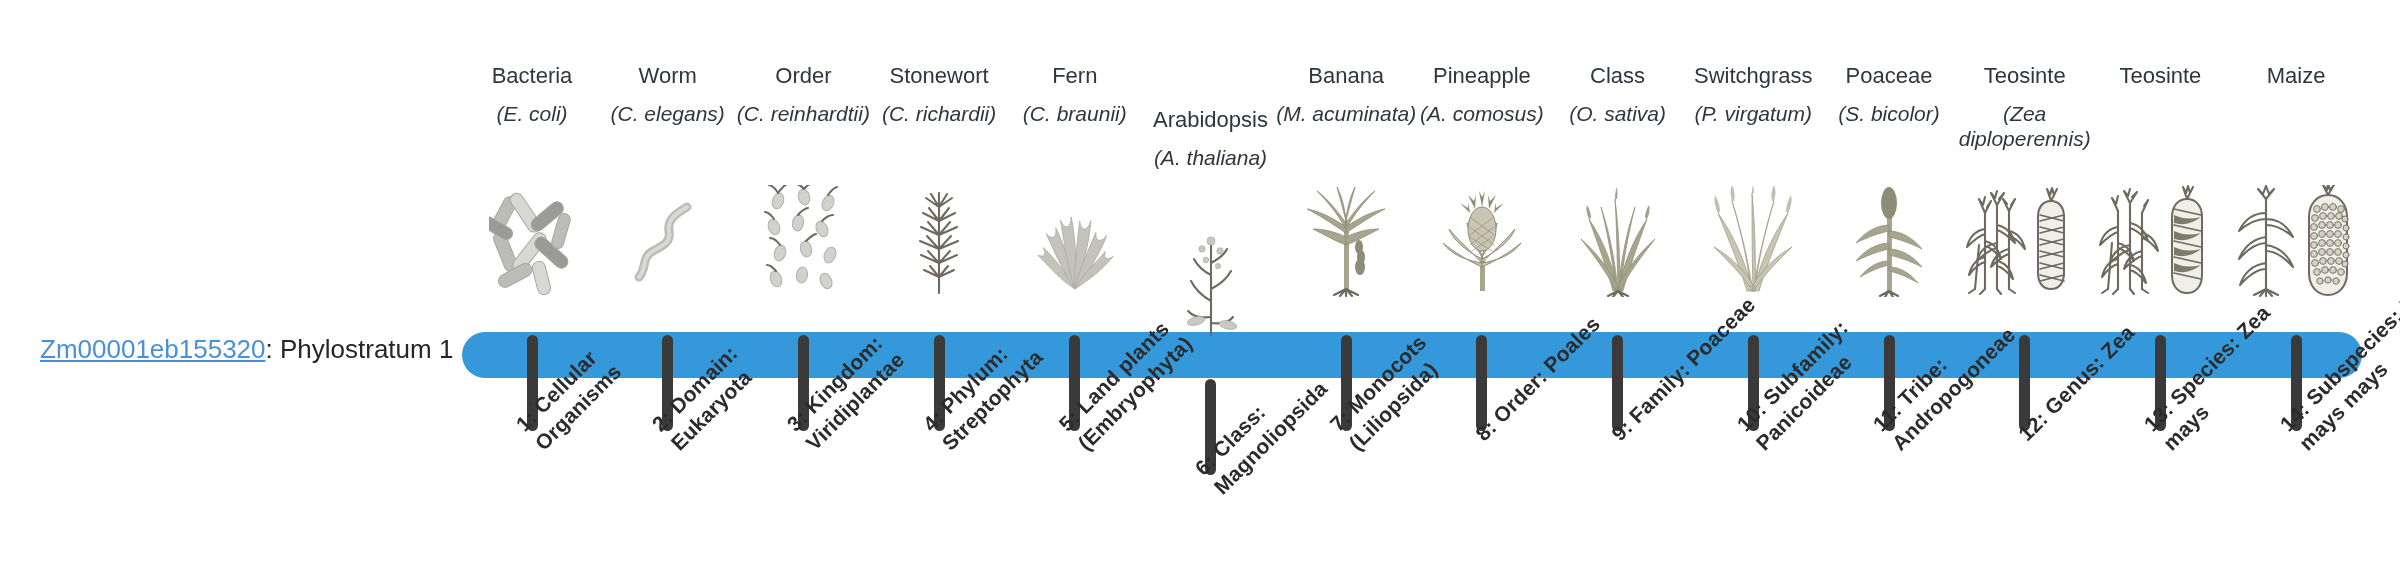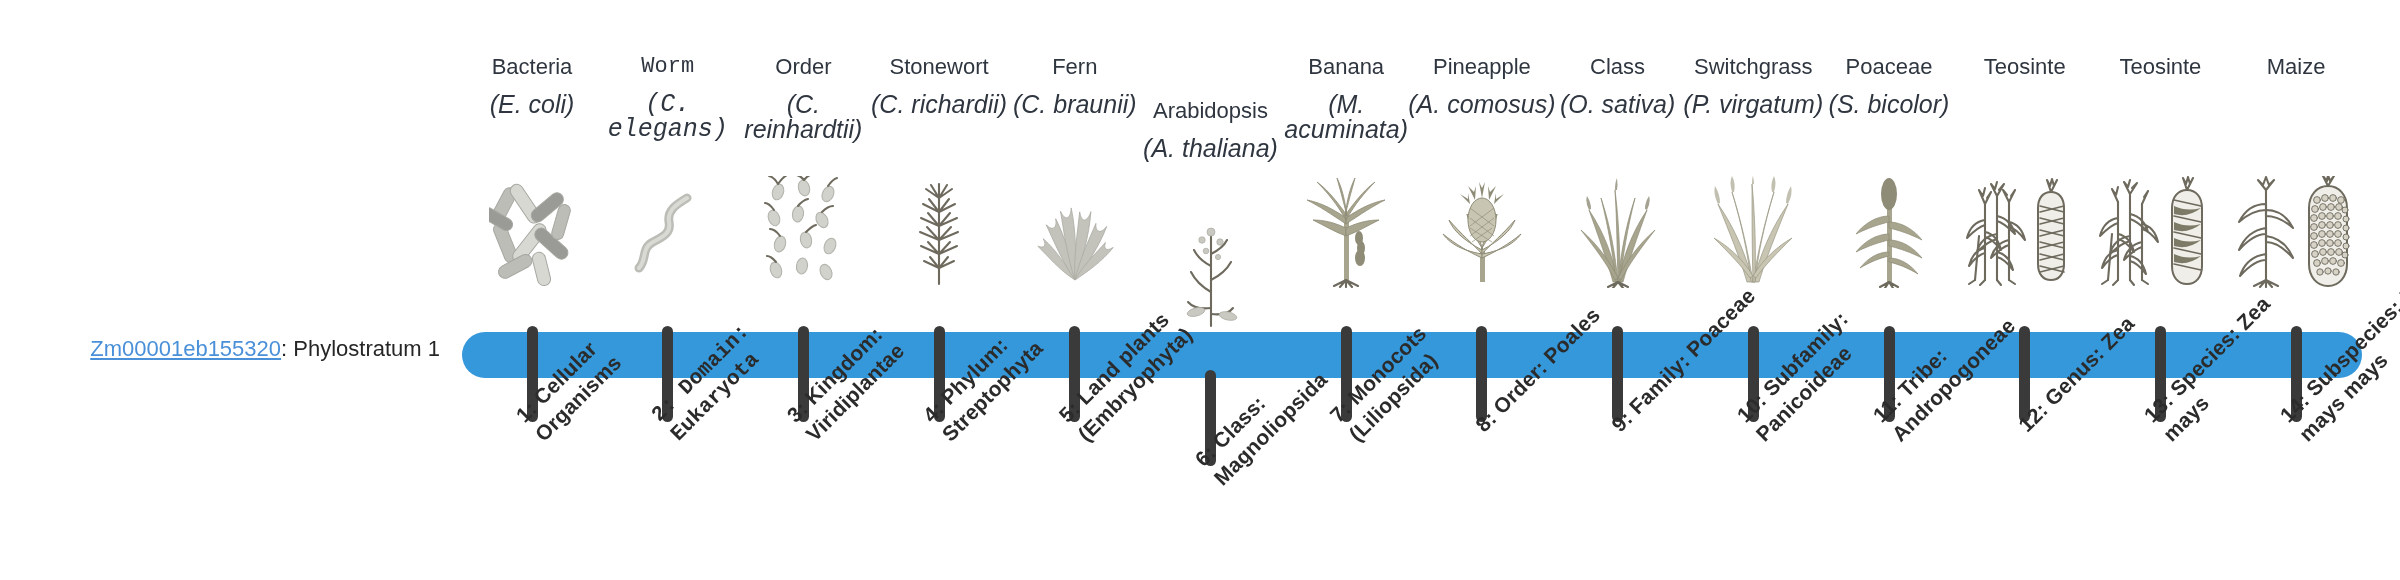--- a/index.html
+++ b/index.html
@@ -3,30 +3,30 @@
 <meta charset="utf-8">
 <style>
   html,body{margin:0;padding:0;background:#ffffff;}
   body{width:2400px;height:580px;overflow:hidden;
        font-family:"Liberation Sans","DejaVu Sans",sans-serif;color:#2b2b2b;}
 
   #figure{position:relative;width:2400px;height:580px;background:#ffffff;}
 
   
   #gene-caption{position:absolute;left:40px;top:336px;width:400px;text-align:right;
-                font-size:22px;line-height:26px;color:#262626;white-space:nowrap;}
+                font-size:26px;line-height:26px;color:#262626;white-space:nowrap;}
   #gene-caption .gid{color:#4a90d9;text-decoration:underline;cursor:pointer;}
 
   
-  .col{position:absolute;top:8px;width:150px;height:476px;}
+  .col{position:absolute;top:17px;width:150px;height:476px;}
 
   .common-name{position:absolute;top:46px;left:0;width:150px;text-align:center;
                font-size:22px;line-height:26px;color:#2f3640;}
   .sci-name{position:absolute;top:84px;left:0;width:150px;text-align:center;
-            font-size:25px;line-height:25px;font-style:italic;color:#2f3640;}
+            font-size:21px;line-height:25px;font-style:italic;color:#2f3640;}
 
   
   .art{position:absolute;top:168px;left:0;width:150px;height:118px;}
   .art svg{display:block;margin:0 auto;}
 
   
   .tick{position:absolute;top:318px;width:11px;height:96px;border-radius:6px;
         background:#3a3a3a;left:69.5px;}
 
   
@@ -80,21 +80,21 @@
         <rect class="g-mid" x="66" y="28" width="12" height="36" rx="6" transform="rotate(16 72 46)"></rect>
       </g>
     </g>
   </svg>
         </div>
         <div class="tick"></div>
         <div class="strat-wrap">
           <div class="strat">1: Cellular Organisms</div>
         </div>
       </div>
-      <div class="col" style="left: 592.7px; font-family: Liberation Mono, monospace;">
+      <div class="col" style="left: 592.7px;">
         <div class="common-name">Worm</div>
         <div class="sci-name">(C. elegans)</div>
         <div class="art">
           <svg width="86" height="112" viewBox="0 0 86 112">
     <path d="M14 92 C22 84 16 72 28 66 C40 60 46 56 44 46 C42 34 52 28 62 22" fill="none" stroke="#bdbdb8" stroke-width="9" stroke-linecap="round"></path>
     <path d="M14 92 C22 84 16 72 28 66 C40 60 46 56 44 46 C42 34 52 28 62 22" fill="none" stroke="#dadad5" stroke-width="4" stroke-linecap="round"></path>
   </svg>
         </div>
         <div class="tick"></div>
         <div class="strat-wrap">
@@ -389,20 +389,21 @@
     </g>
   </svg>
         </div>
         <div class="tick"></div>
         <div class="strat-wrap">
           <div class="strat">11: Tribe: Andropogoneae</div>
         </div>
       </div>
       <div class="col" style="left: 1949.7px;">
         <div class="common-name">Teosinte</div>
+        <div class="sci-name">(Zea diploperennis)</div>
         <div class="art">
           <svg width="128" height="112" viewBox="0 0 128 112">
     <g class="ink">
       <g transform="translate(4,0)">
         <path d="M20 104 L20 28 M32 104 L32 20 M44 104 L44 26 M10 104 L14 60"></path>
         <path d="M20 28 l-6 -14 l4 6 l2 -8 M20 28 l6 -12 l-4 6 M32 20 l-6 -12 l4 5 l2 -7 M32 20 l7 -12 l-5 6 M44 26 l-6 -12 l4 5 M44 26 l6 -12 l-4 6"></path>
         <path d="M20 44 c-12 2 -16 10 -18 18 c8 -8 14 -12 18 -13 M20 56 c10 2 14 10 16 18 c-6 -8 -12 -12 -16 -13
                  M32 40 c10 2 16 10 18 18 c-8 -8 -14 -12 -18 -13 M32 58 c-12 2 -18 10 -20 18 c8 -8 16 -12 20 -13
                  M44 46 c10 2 14 10 16 18 c-6 -8 -12 -12 -16 -13 M44 64 c-10 2 -16 10 -18 18 c8 -8 14 -12 18 -13
                  M20 72 c-10 2 -14 10 -16 18 c6 -8 12 -12 16 -13 M32 76 c10 2 14 10 16 18 c-6 -8 -12 -12 -16 -13"></path>

